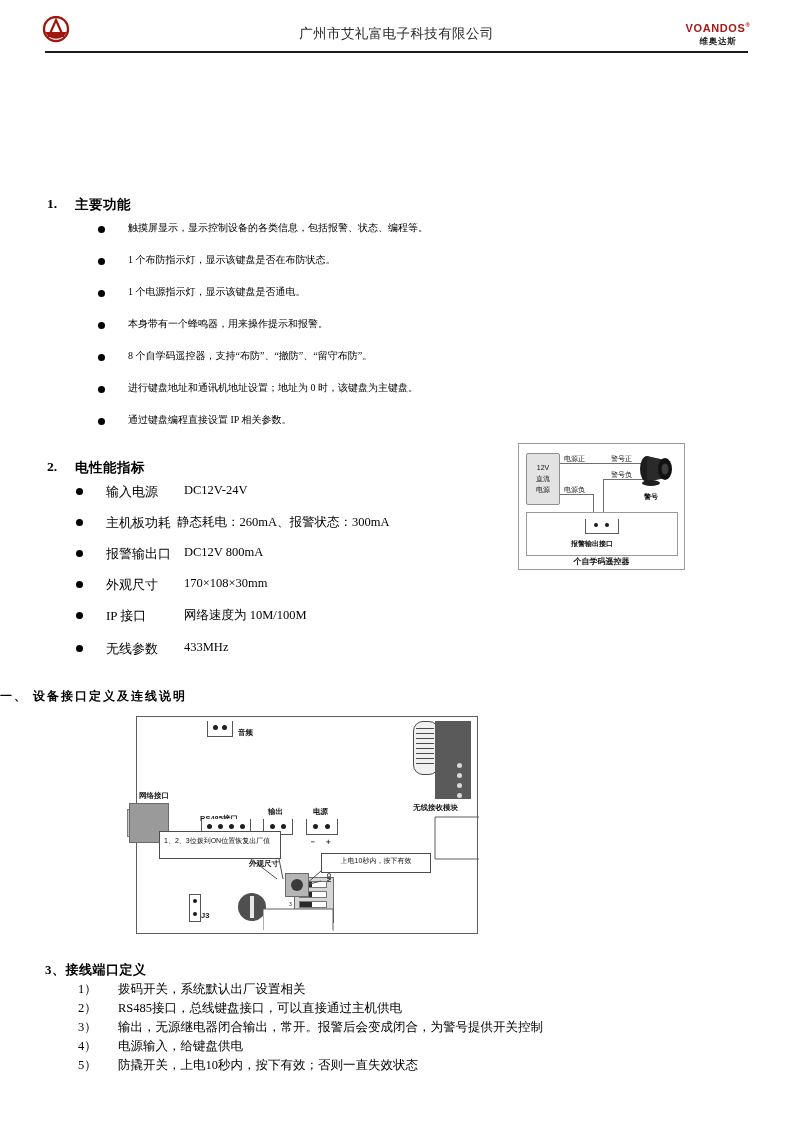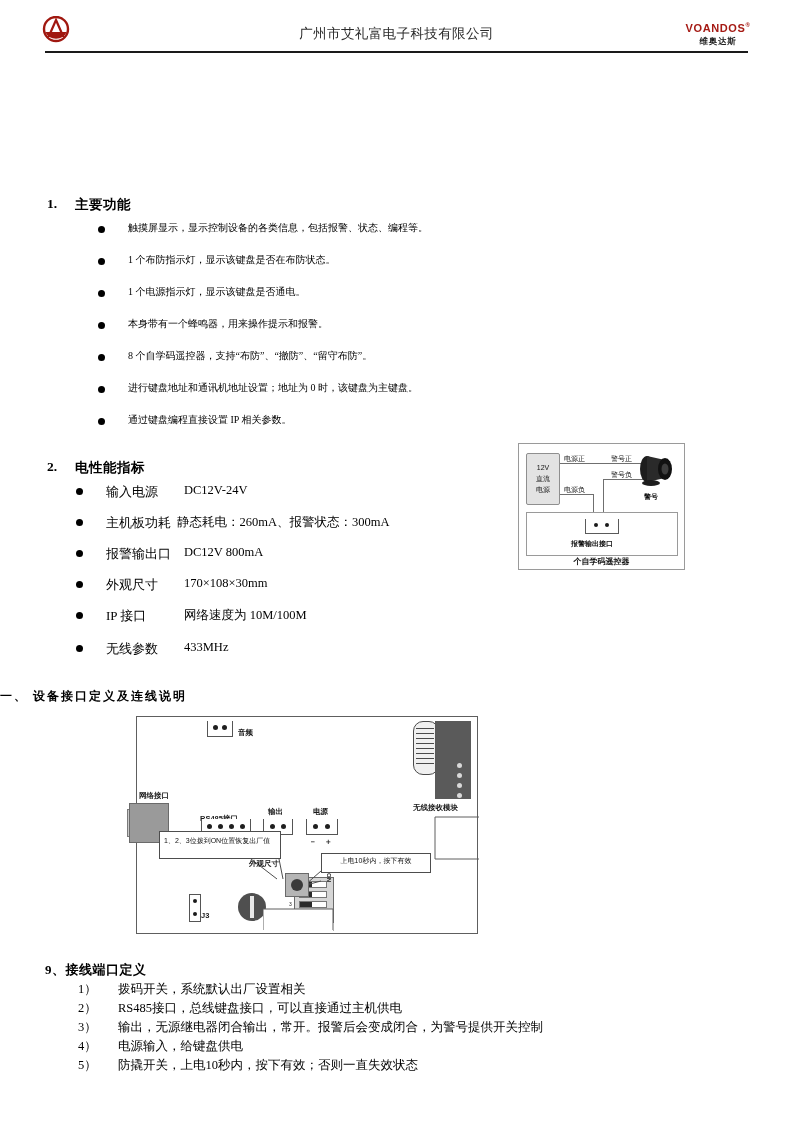--- a/index.html
+++ b/index.html
@@ -672,21 +672,21 @@
       <span class="j3-dot" style="top:17px;"></span>
     </div>
     <div class="bl" style="left:64px; top:194px;">J3</div>
 
     <svg style="position:absolute; left:126px; top:186px;" width="72" height="30">
       <path d="M0 28 L0 6 L70 6 L70 28" fill="#ffffff" stroke="#5e5e5e" stroke-width="1"></path>
       <path d="M0 28 L70 28" stroke="#ffffff" stroke-width="2"></path>
     </svg>
   </div>
 
-  <div id="defs-head">9、接线端口定义</div>
+  <div id="defs-head">3、接线端口定义</div>
 
   <div class="def-row" style="left:78px; top:981px;">
     <span class="def-num">1）</span>
     <span class="def-text">拨码开关，系统默认出厂设置相关</span>
   </div>
   <div class="def-row" style="left:78px; top:1000px;">
     <span class="def-num">2）</span>
     <span class="def-text">RS485接口，总线键盘接口，可以直接通过主机供电</span>
   </div>
   <div class="def-row" style="left:78px; top:1019px;">

